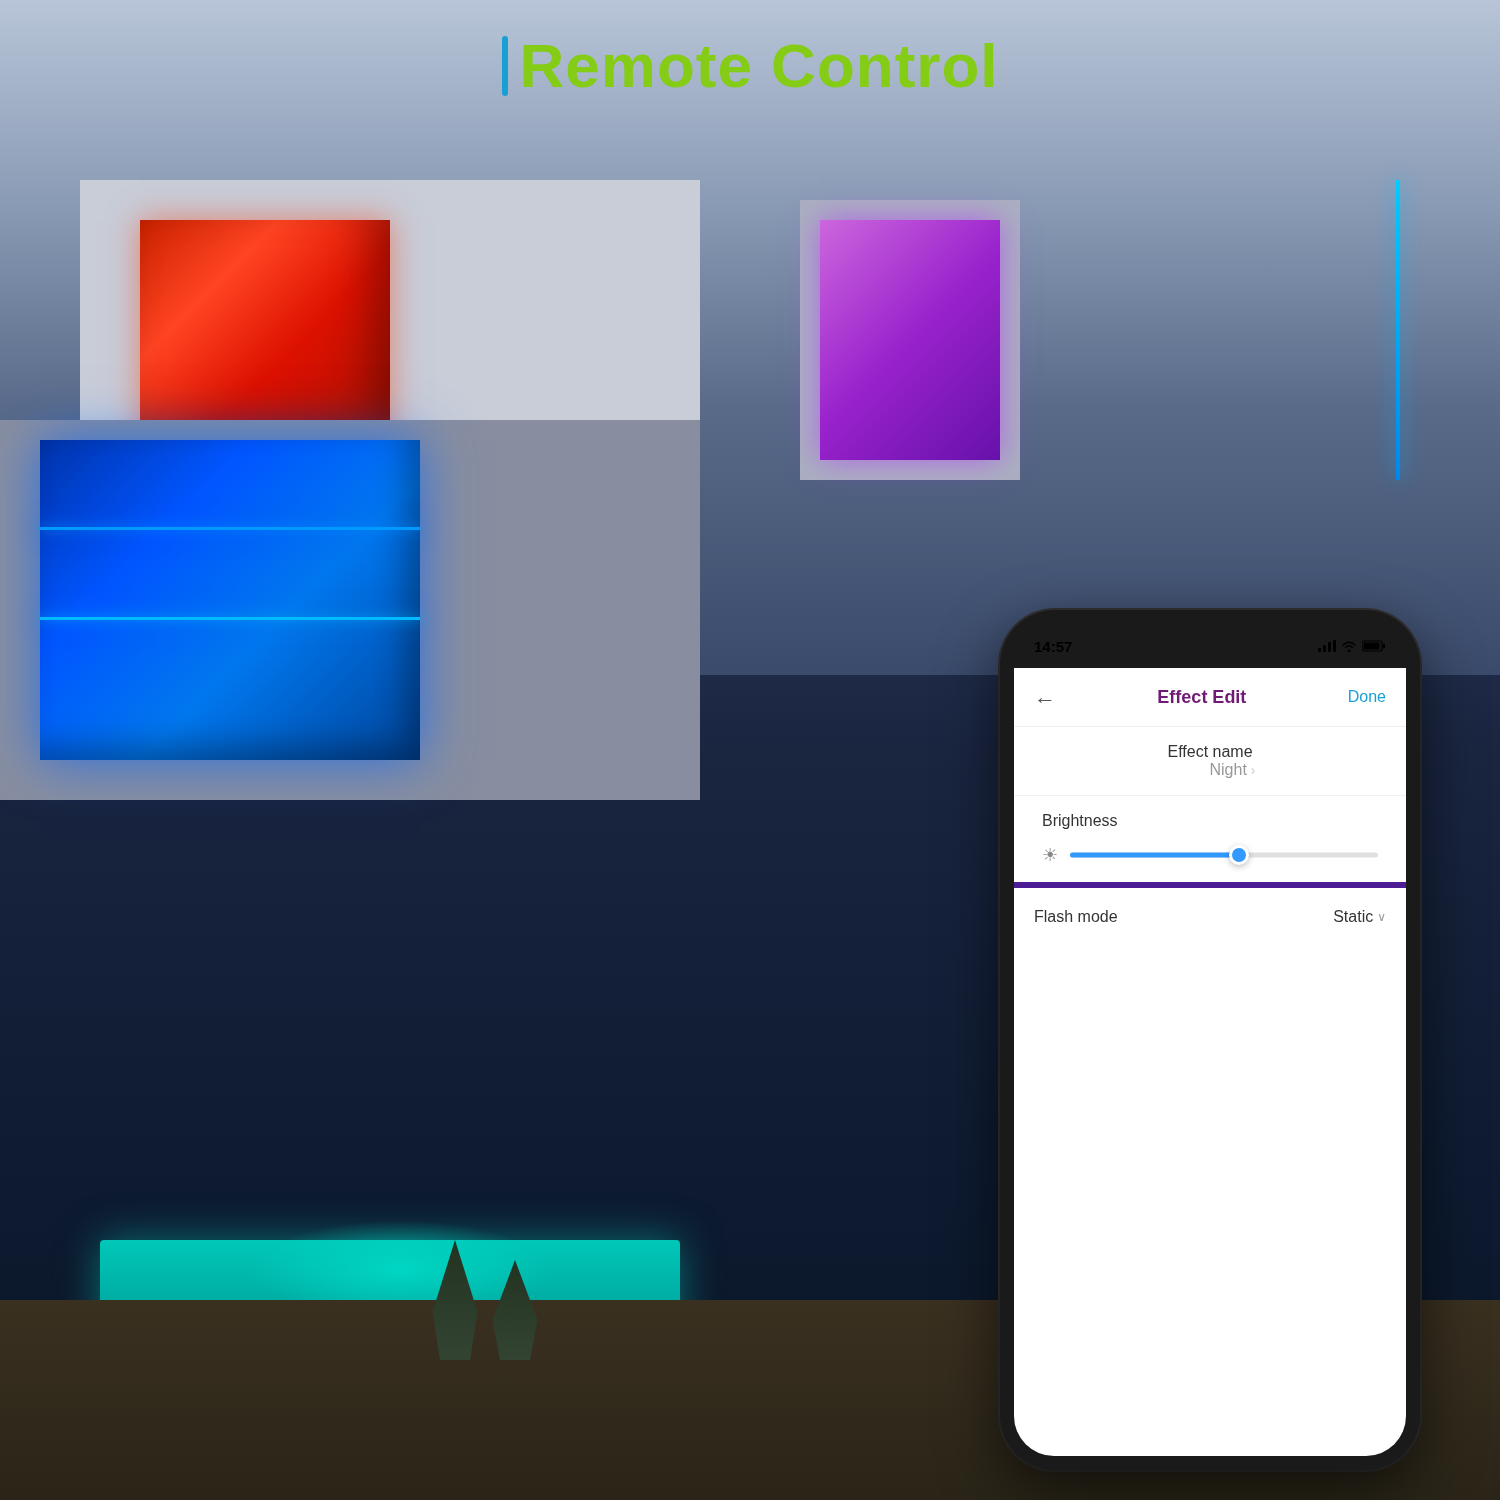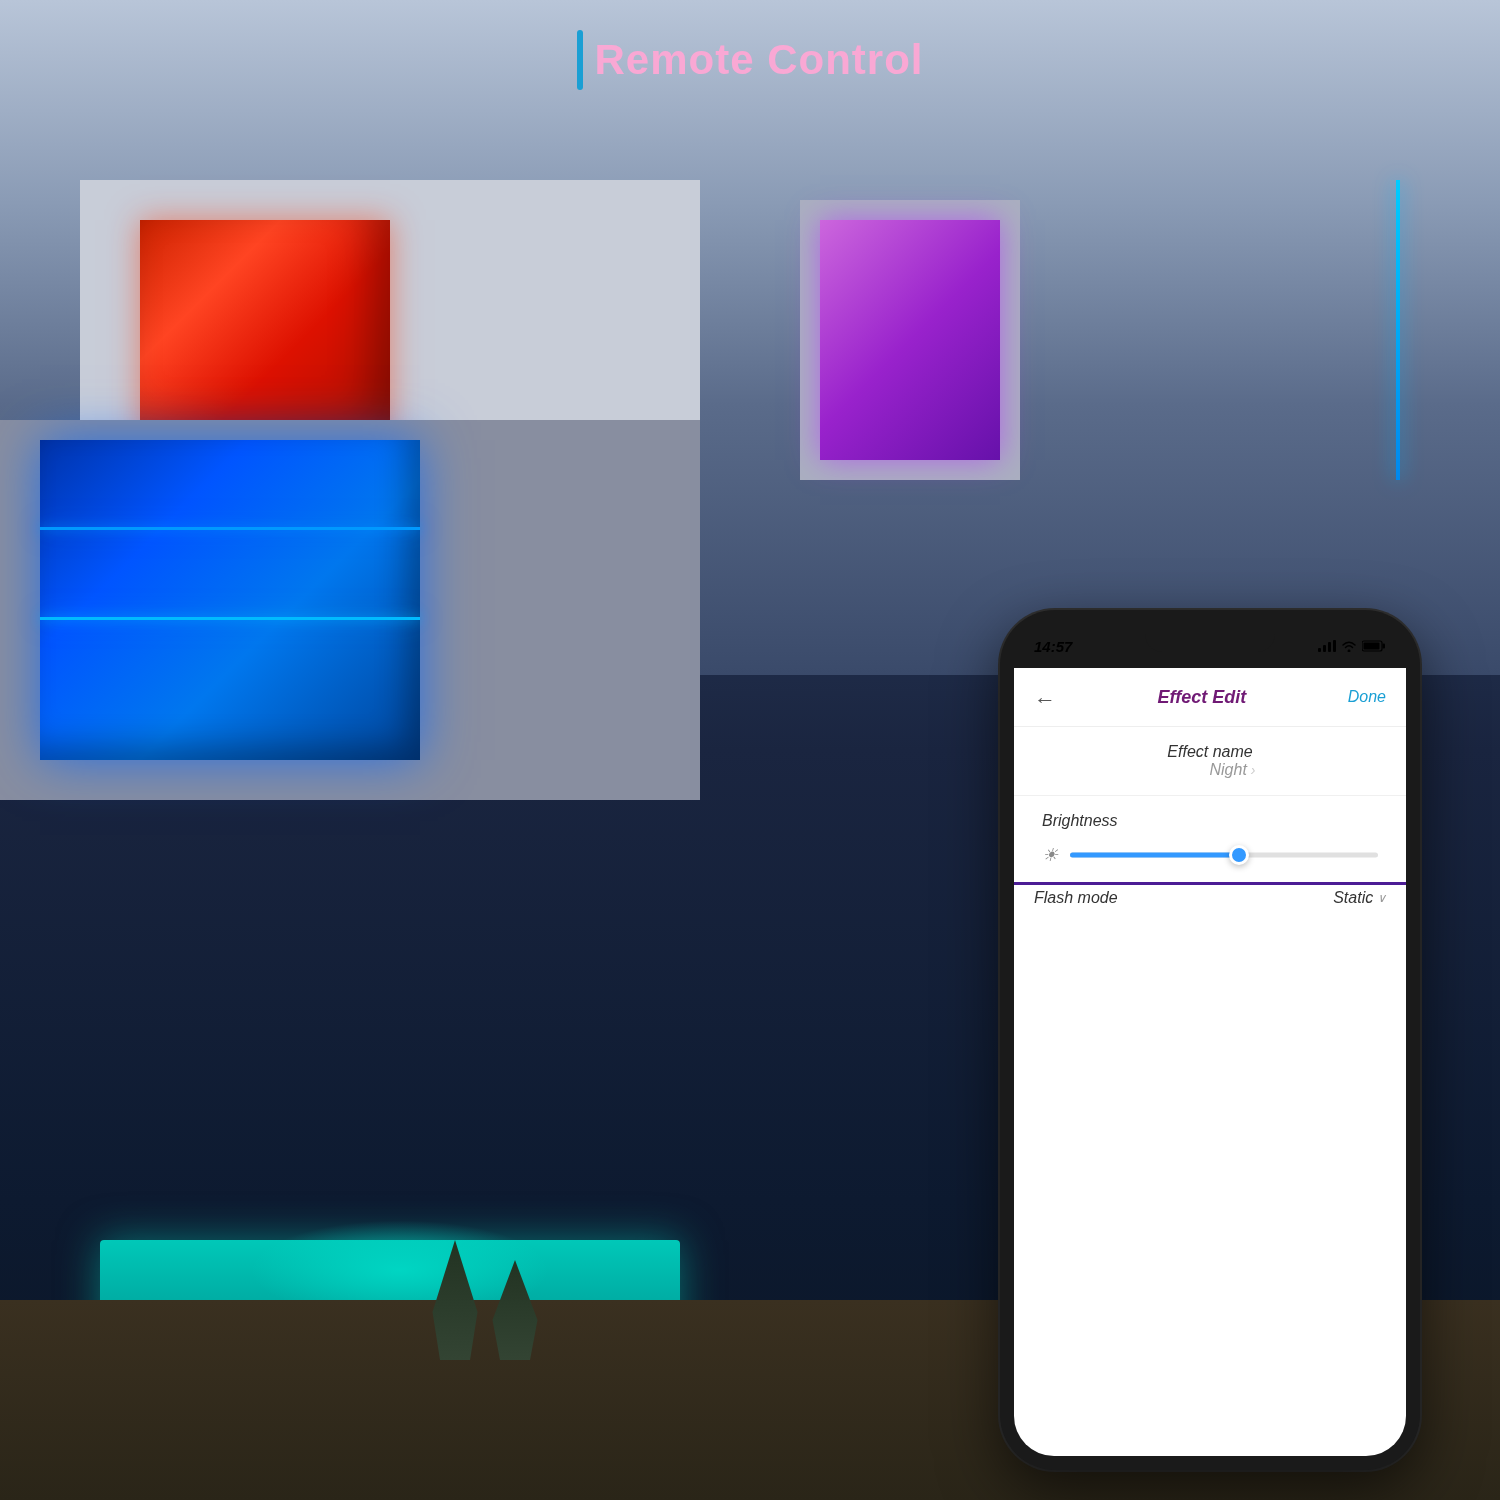--- a/index.html
+++ b/index.html
@@ -146,43 +146,42 @@
     }
 
     .title-bar {
       width: 6px;
       height: 60px;
       background: #1a9fd4;
       border-radius: 3px;
     }
 
     .page-title-text {
-      font-size: 42px;
+      font-size: 62px;
       font-weight: 700;
-      color: #f9a8d4;
+      color: #84cc16;
       letter-spacing: 1px;
     }
 
     
     .phone-outer {
       position: absolute;
       bottom: 30px;
       right: 80px;
       width: 420px;
       height: 860px;
     }
 
     
     .phone-frame {
       position: absolute;
       inset: 0;
       background: #1a1a1a;
       border-radius: 55px;
       box-shadow: 0 20px 60px rgba(0,0,0,0.6), 0 0 0 2px #333;
-      font-style: italic;
     }
 
     
     .phone-notch {
       position: absolute;
       top: 14px;
       left: 50%;
       transform: translateX(-50%);
       width: 130px;
       height: 28px;
@@ -491,22 +490,22 @@
       background: #3399ff;
       border: 3px solid #fff;
       box-shadow: 0 2px 6px rgba(0,0,0,0.25);
     }
 
     
     .flash-mode-row {
       display: flex;
       align-items: center;
       justify-content: space-between;
-      padding: 4px 20px;
-      border-top: 3px solid #4c1d95;
+      padding: 20px 20px;
+      border-top: 6px solid #4c1d95;
       background: #fff;
     }
 
     .flash-mode-label {
       font-size: 16px;
       color: #333;
     }
 
     .flash-mode-value {
       display: flex;

